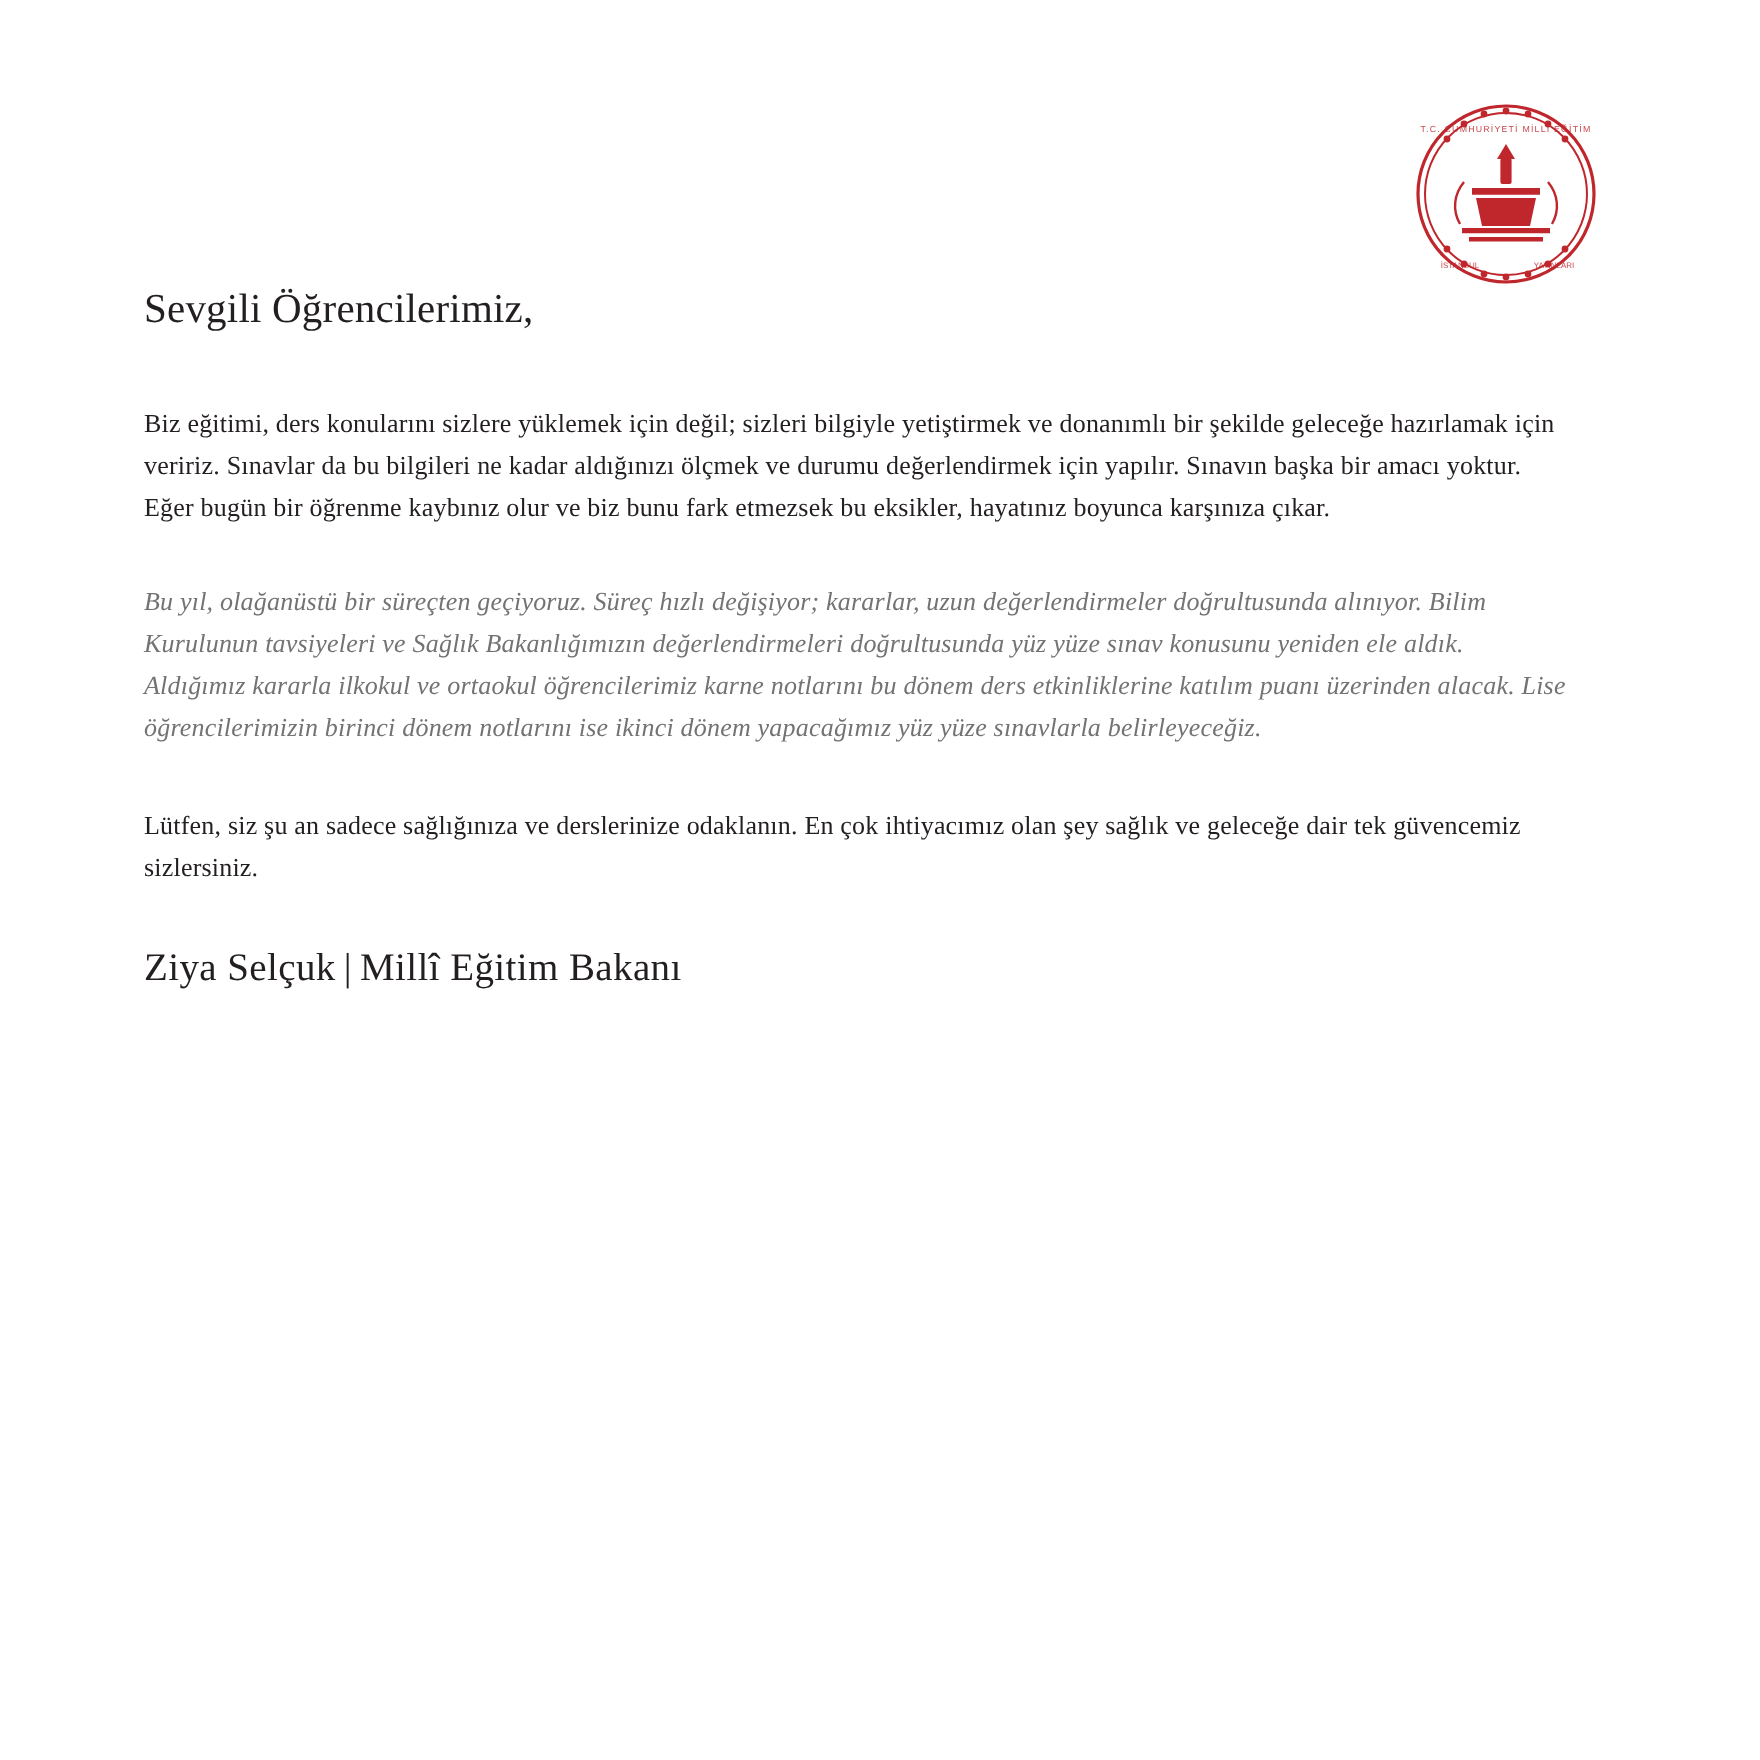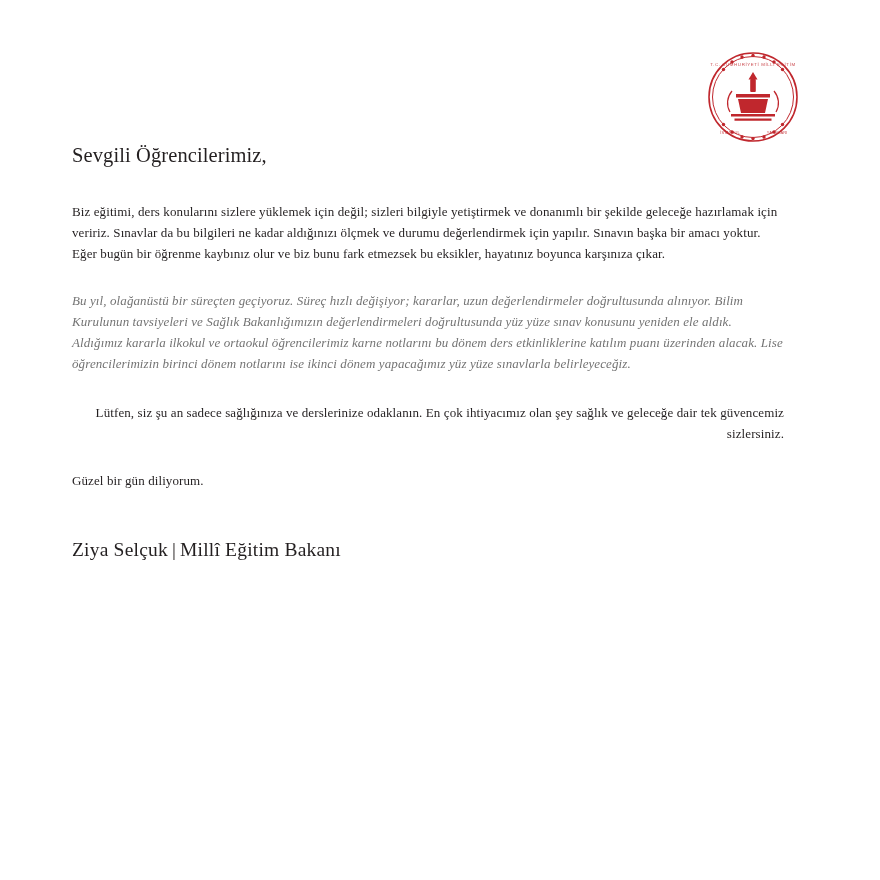--- a/index.html
+++ b/index.html
@@ -59,21 +59,20 @@
   }
 
   .para.highlight {
     color: #737373;
     font-style: italic;
     margin-bottom: 28px;
   }
 
   .para.closing {
     margin-bottom: 26px;
-    text-align: right;
   }
 
   .para.wish {
     margin-bottom: 44px;
   }
 
   .signature {
     font-size: 19.5px;
     line-height: 1.5;
     color: #231f20;
@@ -139,20 +138,19 @@
   <div class="letter">
 
     <p class="salutation">Sevgili Öğrencilerimiz,</p>
 
     <p class="para">Biz eğitimi, ders konularını sizlere  yüklemek için değil; sizleri bilgiyle yetiştirmek ve donanımlı bir şekilde geleceğe hazırlamak için veririz. Sınavlar da bu bilgileri ne kadar aldığınızı ölçmek ve durumu değerlendirmek için yapılır. Sınavın başka bir amacı yoktur. Eğer bugün bir öğrenme kaybınız olur ve biz bunu fark etmezsek bu eksikler, hayatınız boyunca karşınıza çıkar.</p>
 
     <p class="para highlight">Bu yıl, olağanüstü bir süreçten geçiyoruz. Süreç hızlı değişiyor; kararlar, uzun değerlendirmeler doğrultusunda alınıyor. Bilim Kurulunun tavsiyeleri ve Sağlık Bakanlığımızın değerlendirmeleri doğrultusunda yüz  yüze sınav konusunu yeniden ele aldık. Aldığımız kararla ilkokul ve ortaokul öğrencilerimiz karne notlarını bu dönem ders etkinliklerine katılım puanı üzerinden alacak. Lise öğrencilerimizin birinci dönem notlarını ise ikinci dönem yapacağımız yüz yüze sınavlarla belirleyeceğiz.</p>
 
     <p class="para closing">Lütfen, siz şu an sadece sağlığınıza ve derslerinize odaklanın. En çok ihtiyacımız olan şey sağlık ve geleceğe dair tek güvencemiz sizlersiniz.</p>
 
-    <p class="para wish">Güzel bir gün diliyorum.</p>
 
     <p class="signature">
       <span>Ziya Selçuk</span><span class="sep">|</span><span>Millî Eğitim Bakanı</span>
     </p>
 
   </div>
 </div>
 
 </body></html>

